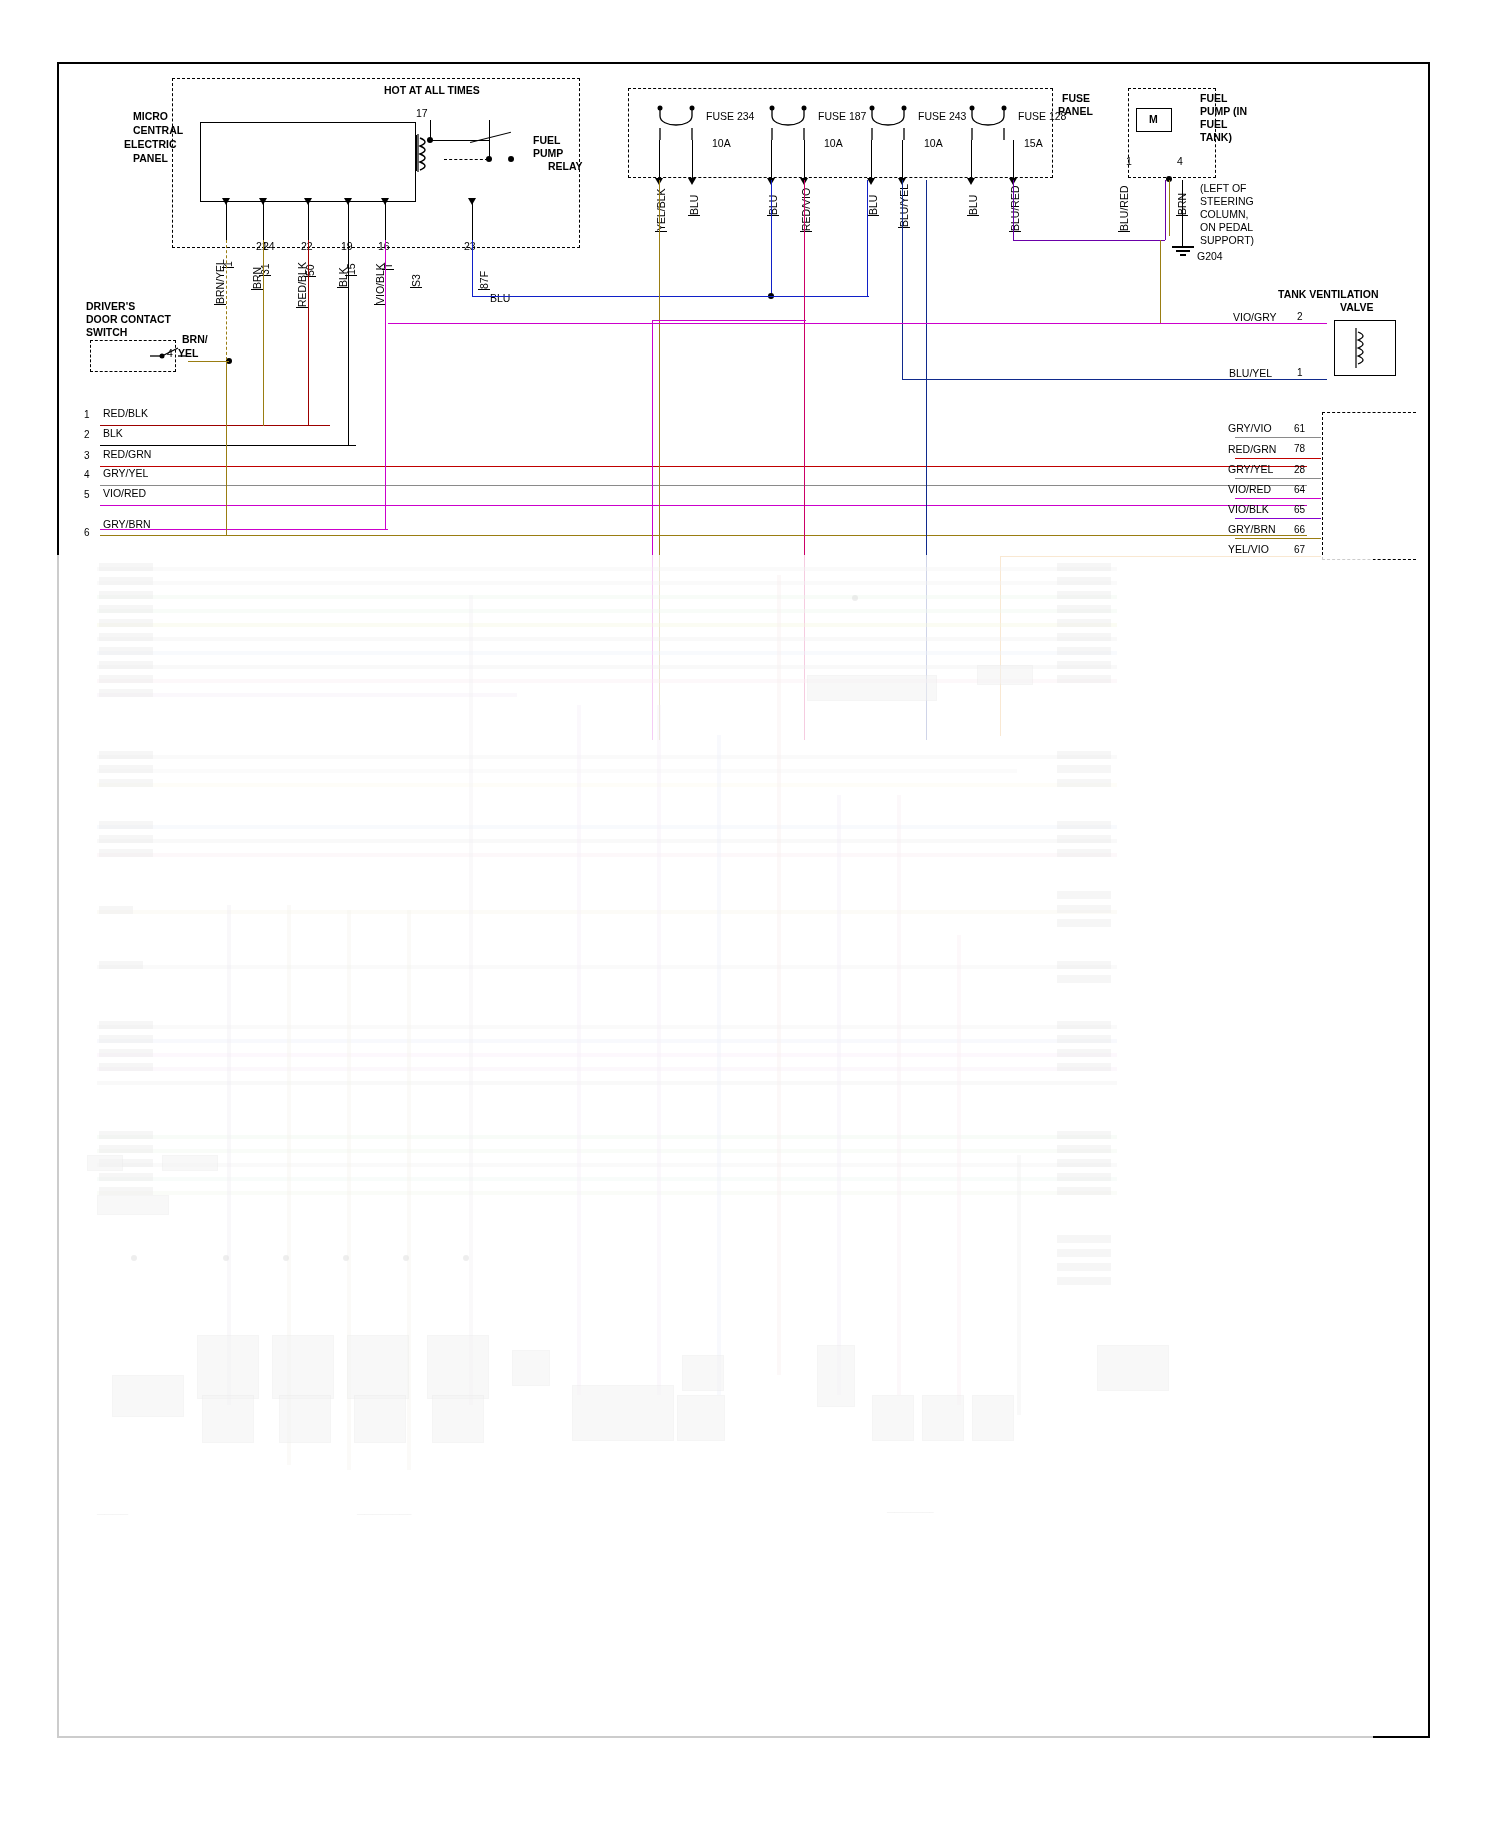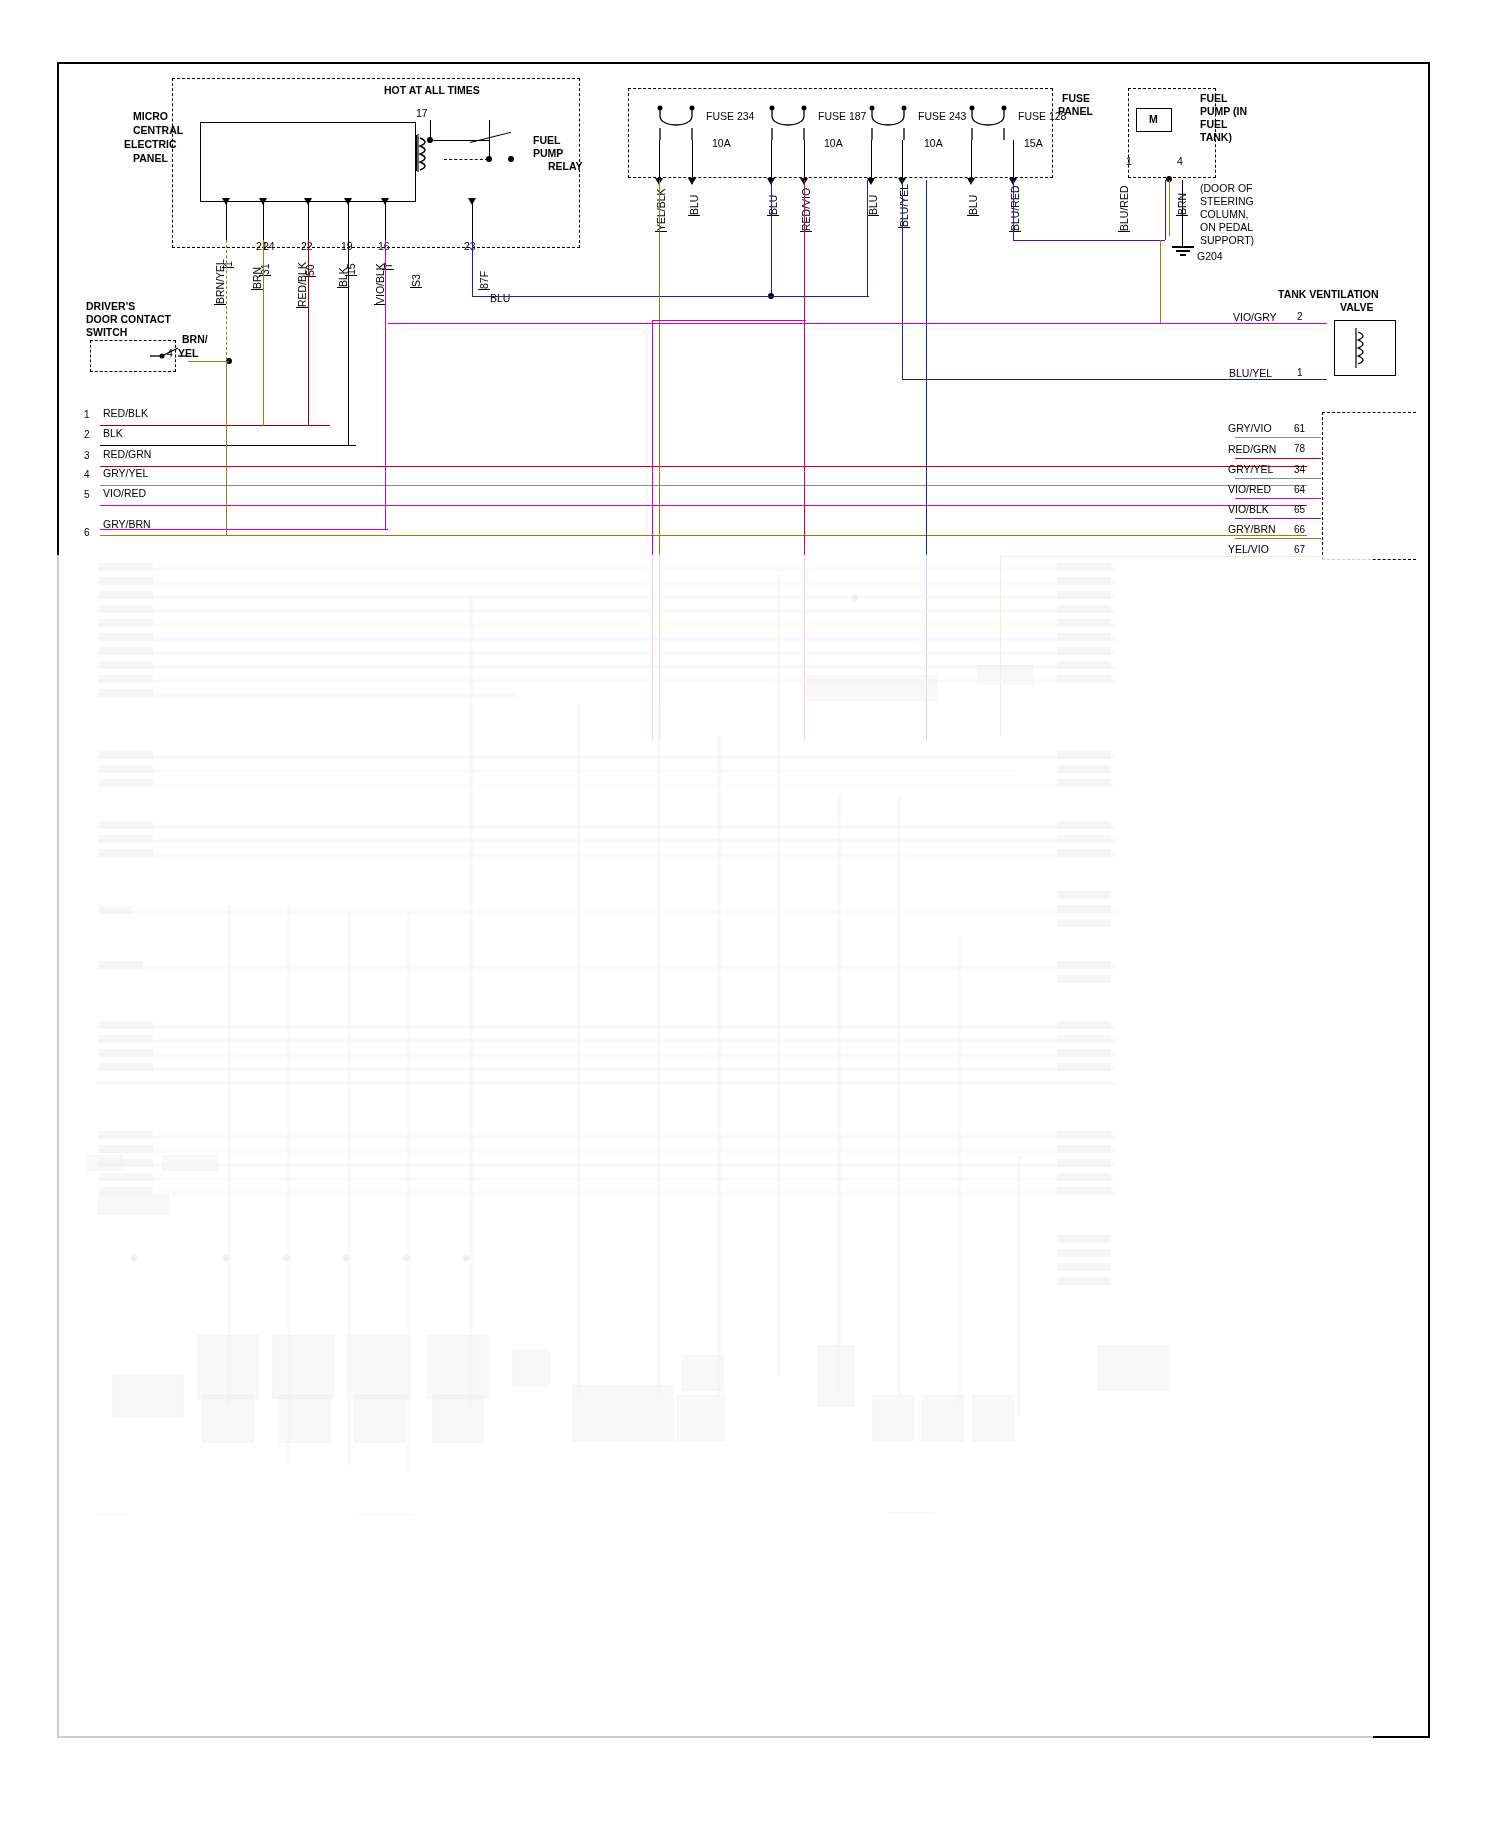--- a/index.html
+++ b/index.html
@@ -196,21 +196,21 @@
   <div class="txt b" style="left:1200px;top:92px;">FUEL</div>
   <div class="txt b" style="left:1200px;top:105px;">PUMP (IN</div>
   <div class="txt b" style="left:1200px;top:118px;">FUEL</div>
   <div class="txt b" style="left:1200px;top:131px;">TANK)</div>
 
   <div class="txt" style="left:1126px;top:155px;">1</div>
   <div class="txt" style="left:1177px;top:155px;">4</div>
   <div class="txt v" style="left:1118px;top:232px;">BLU/RED</div>
   <div class="txt v" style="left:1176px;top:216px;">BRN</div>
 
-  <div class="txt" style="left:1200px;top:182px;">(DOOR OF</div>
+  <div class="txt" style="left:1200px;top:182px;">(LEFT OF</div>
   <div class="txt" style="left:1200px;top:195px;">STEERING</div>
   <div class="txt" style="left:1200px;top:208px;">COLUMN,</div>
   <div class="txt" style="left:1200px;top:221px;">ON PEDAL</div>
   <div class="txt" style="left:1200px;top:234px;">SUPPORT)</div>
   <div class="txt" style="left:1197px;top:250px;text-align:center;">G204</div>
 
   <div class="dot" style="left:1166px;top:176px;"></div>
   <div class="gnd" style="left:1172px;top:246px;width:22px;height:12px;">
     <i style="top:0;width:22px;"></i>
       <i style="top:4px;left:4px;width:14px;"></i>
@@ -273,21 +273,21 @@
 
   <div class="txt" style="left:1228px;top:422px;">GRY/VIO</div>
   <div class="num" style="left:1294px;top:423px;">61</div>
   <div class="wire h" style="left:1235px;top:437px;width:86px;border-color:#8a8a8a;"></div>
 
   <div class="txt" style="left:1228px;top:443px;">RED/GRN</div>
   <div class="num" style="left:1294px;top:443px;">78</div>
   <div class="wire h" style="left:1235px;top:458px;width:86px;border-color:#c00000;"></div>
 
   <div class="txt" style="left:1228px;top:463px;">GRY/YEL</div>
-  <div class="num" style="left:1294px;top:464px;">34</div>
+  <div class="num" style="left:1294px;top:464px;">28</div>
   <div class="wire h" style="left:1235px;top:478px;width:86px;border-color:#8a8a8a;"></div>
 
   <div class="txt" style="left:1228px;top:483px;">VIO/RED</div>
   <div class="num" style="left:1294px;top:484px;">64</div>
   <div class="wire h" style="left:1235px;top:498px;width:86px;border-color:#cc00cc;"></div>
 
   <div class="txt" style="left:1228px;top:503px;">VIO/BLK</div>
   <div class="num" style="left:1294px;top:504px;">65</div>
   <div class="wire h" style="left:1235px;top:518px;width:86px;border-color:#8800cc;"></div>
 

